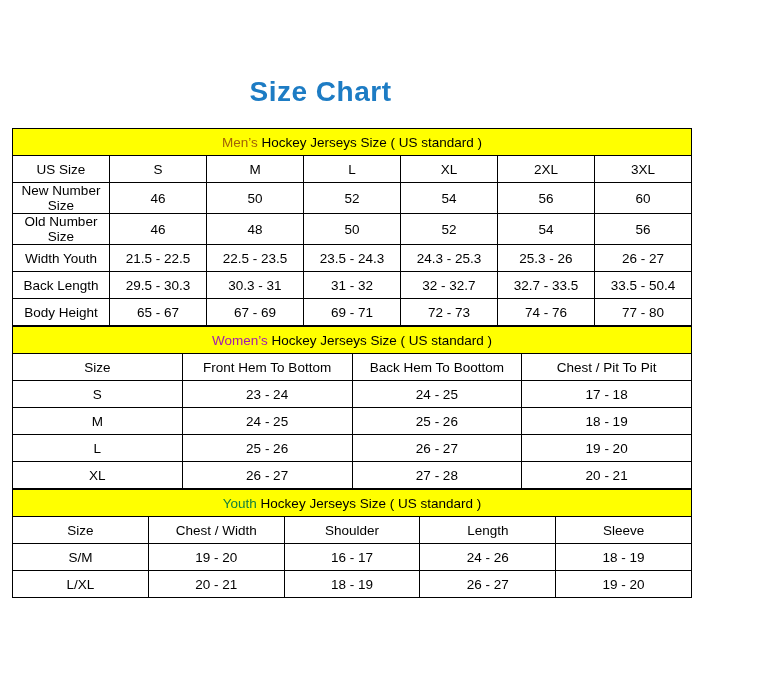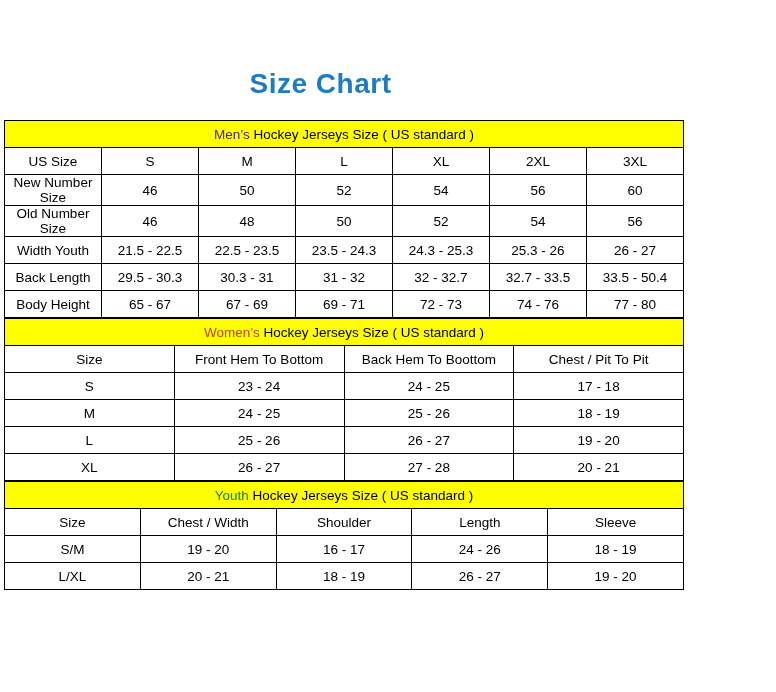--- a/index.html
+++ b/index.html
@@ -12,21 +12,21 @@
     height: 692px;
     font-family: "Liberation Sans", sans-serif;
     color: #000000;
     position: relative;
     overflow: hidden;
   }
   .page {
     width: 641px;
     height: 692px;
     box-sizing: border-box;
-    padding: 4px;
+    padding: 12px;
     position: relative;
   }
   .title {
     text-align: center;
     color: #1d7cc4;
     font-size: 28px;
     font-weight: bold;
     letter-spacing: 0.5px;
     padding-top: 64px;
     padding-bottom: 20px;
@@ -48,22 +48,22 @@
     padding: 0;
     height: 26px;
     font-weight: normal;
   }
   .banner {
     background: #ffff00;
     font-weight: bold;
     font-size: 15px;
     height: 30px;
   }
-  .banner .accent-men { color: #4c1d95; }
-  .banner .accent-women { color: #c2410c; }
+  .banner .accent-men { color: #a16207; }
+  .banner .accent-women { color: #a21caf; }
   .banner .accent-youth { color: #15803d; }
   .hdr {
     font-weight: bold;
   }
   .rowlabel {
     font-weight: normal;
     border-radius: 15px;
   }
   .bold {
     font-weight: bold;

